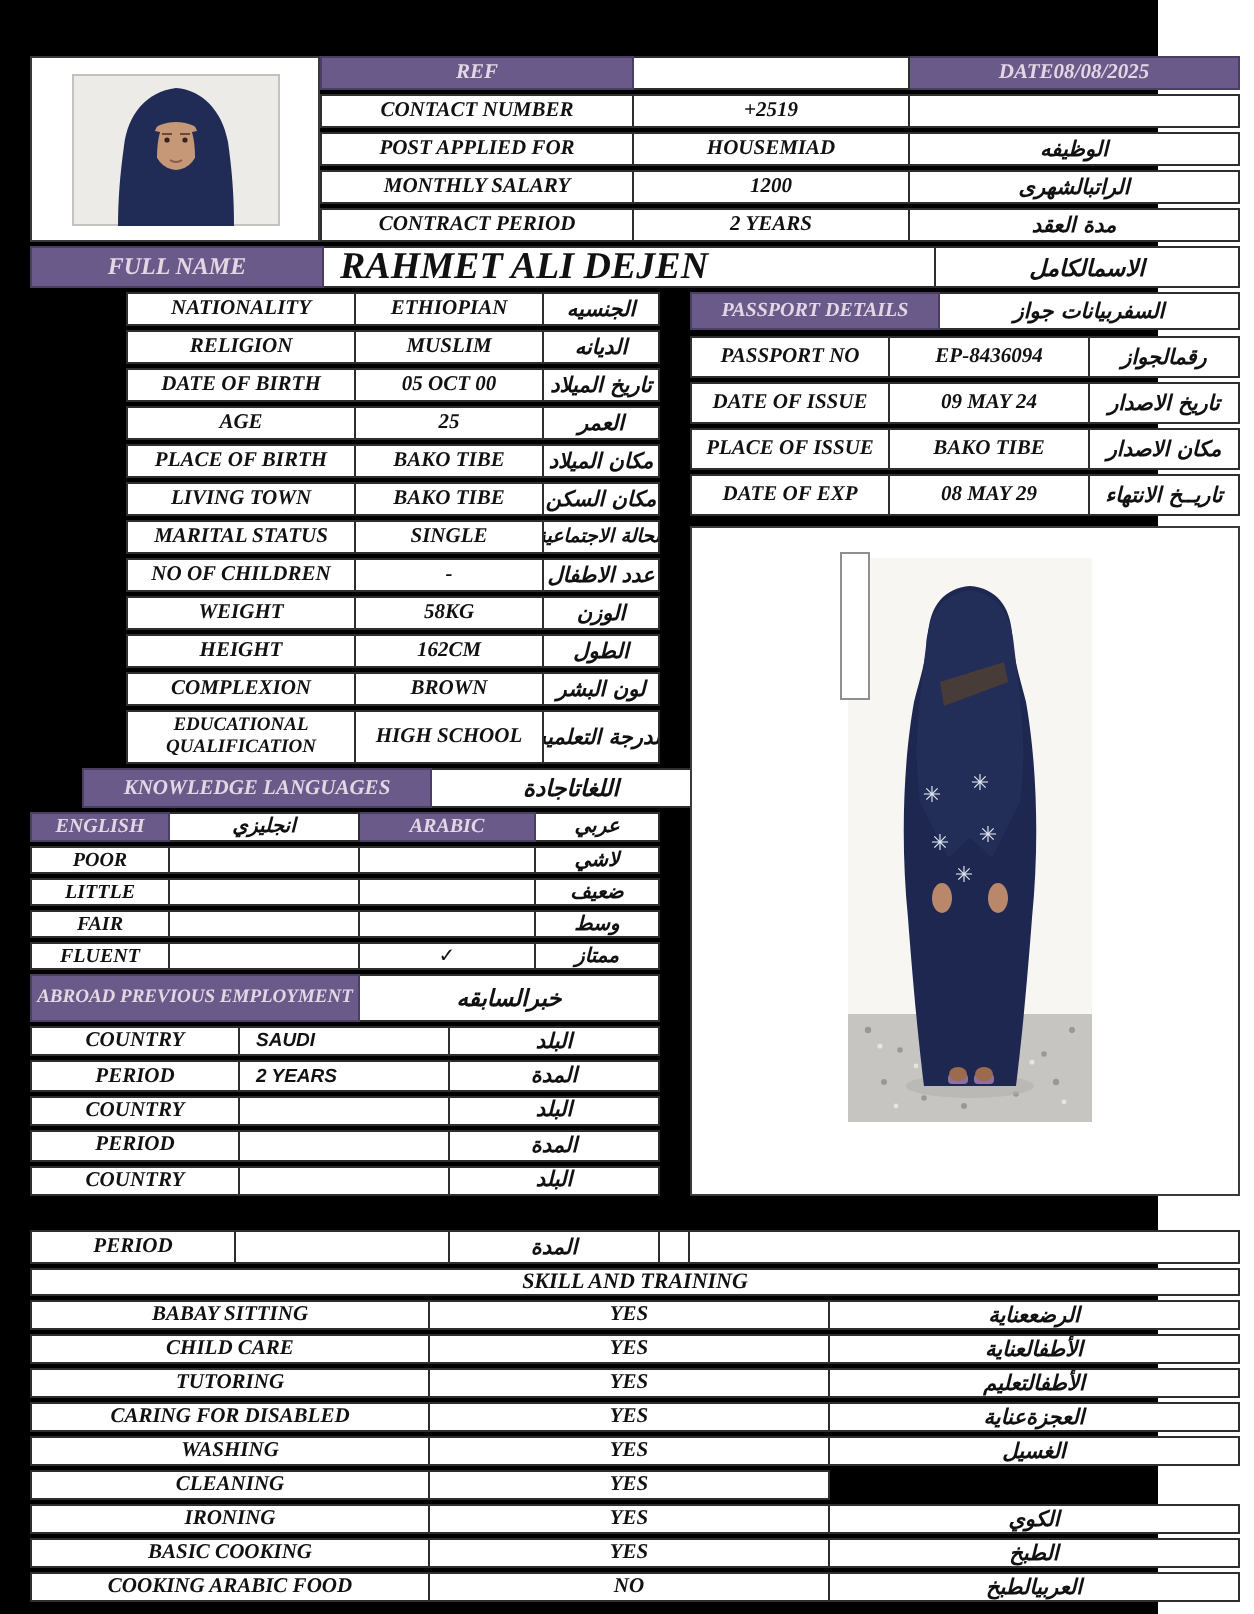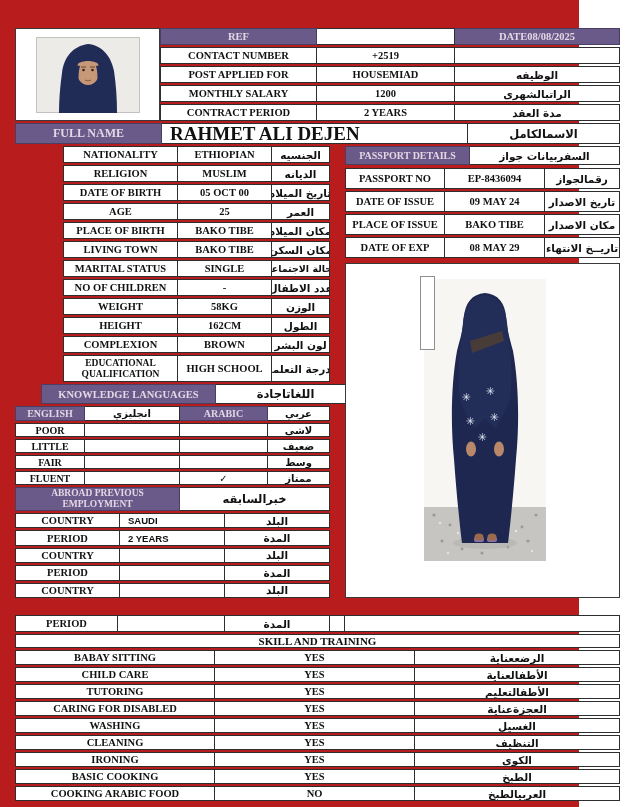--- a/index.html
+++ b/index.html
@@ -1,18 +1,18 @@
 <!DOCTYPE html>
 <html><head>
 <meta charset="utf-8">
 <style>
   html,body { margin:0; padding:0; background:#fff; }
   .page {
-    position:relative; width:579px; height:807px; background:#b91c1c;
-    font-family:"Liberation Serif","DejaVu Serif",serif; color:#111;
+    position:relative; width:579px; height:807px; background:#000000;
+    font-family:"Liberation Serif","DejaVu Serif",serif; color:#111;font-style:italic;
   }
   .abs { position:absolute; }
   .row { display:grid; }
   .cell {
     border:1px solid #2e2e2e; background:#fff;
     display:flex; align-items:center; justify-content:center;
     font-weight:bold; font-size:10.5px; white-space:nowrap; overflow:hidden;
   }
   .cell + .cell { border-left:none; }
   .purple { background:#6a5a89; color:#e5d6e5; border-color:#4a3f63; }
@@ -350,21 +350,20 @@
           <div class="cell arabic">العجزةعناية</div>
         </div>
       <div class="row skill-row">
           <div class="cell">WASHING</div>
           <div class="cell">YES</div>
           <div class="cell arabic">الغسيل</div>
         </div>
       <div class="row skill-row">
           <div class="cell">CLEANING</div>
           <div class="cell">YES</div>
-          <div class="cell arabic">التنظيف</div>
         </div>
       <div class="row skill-row">
           <div class="cell">IRONING</div>
           <div class="cell">YES</div>
           <div class="cell arabic">الكوي</div>
         </div>
       <div class="row skill-row">
           <div class="cell">BASIC COOKING</div>
           <div class="cell">YES</div>
           <div class="cell arabic">الطبخ</div>

